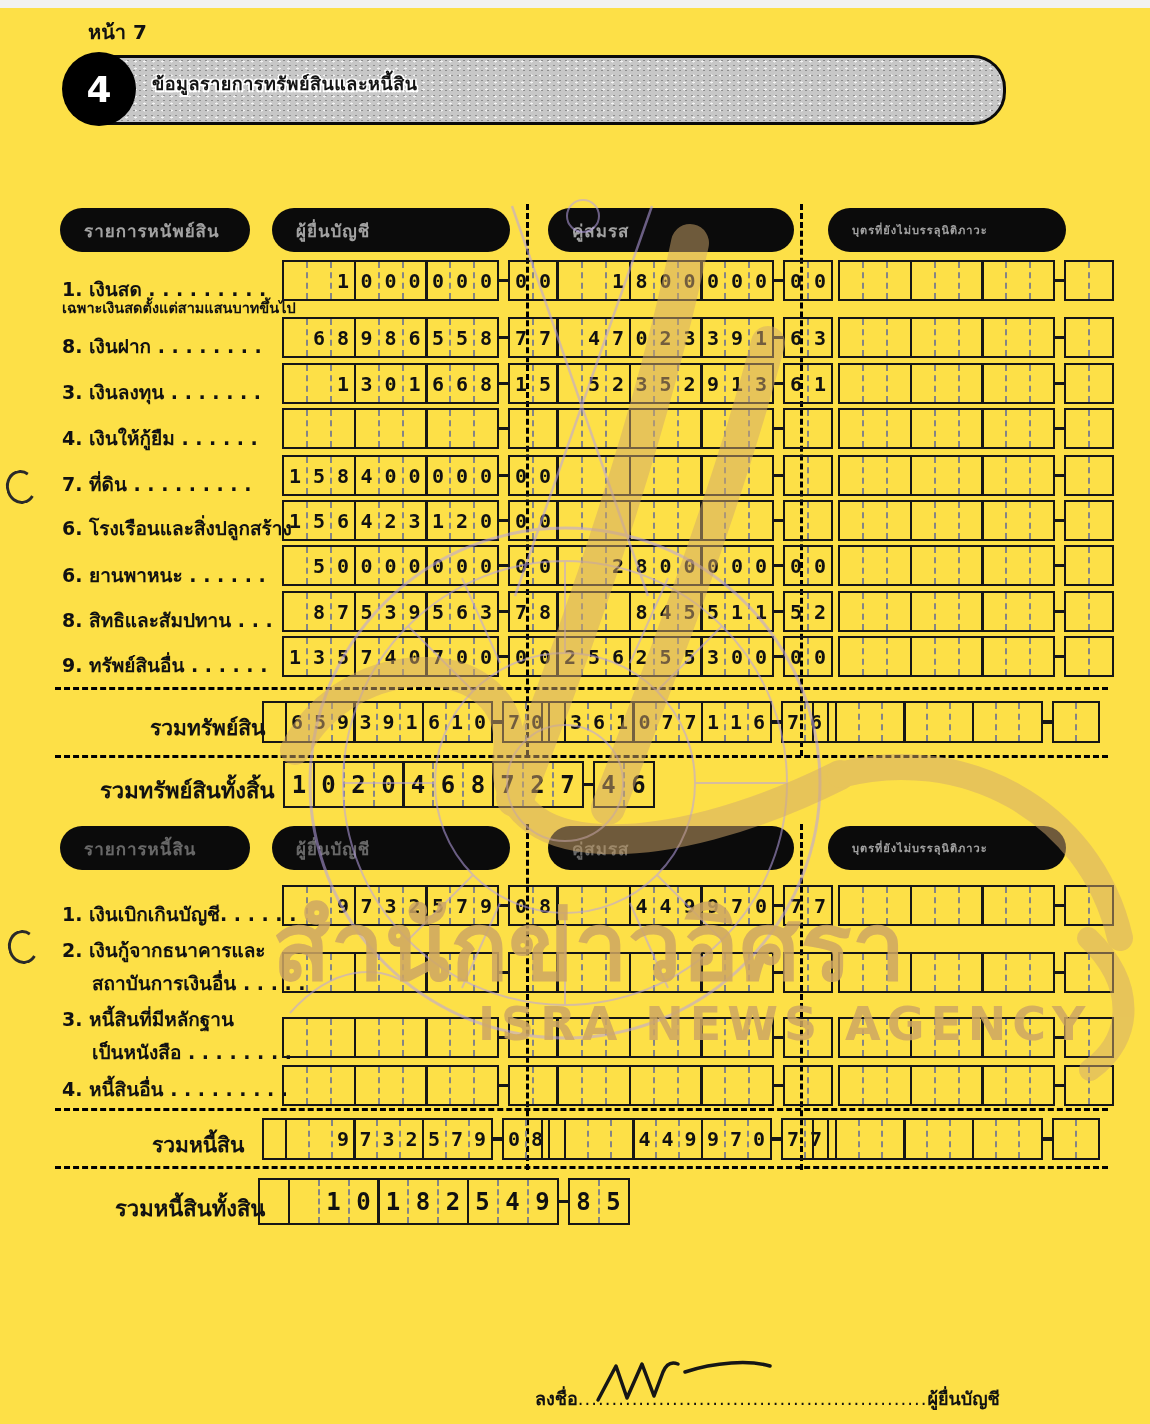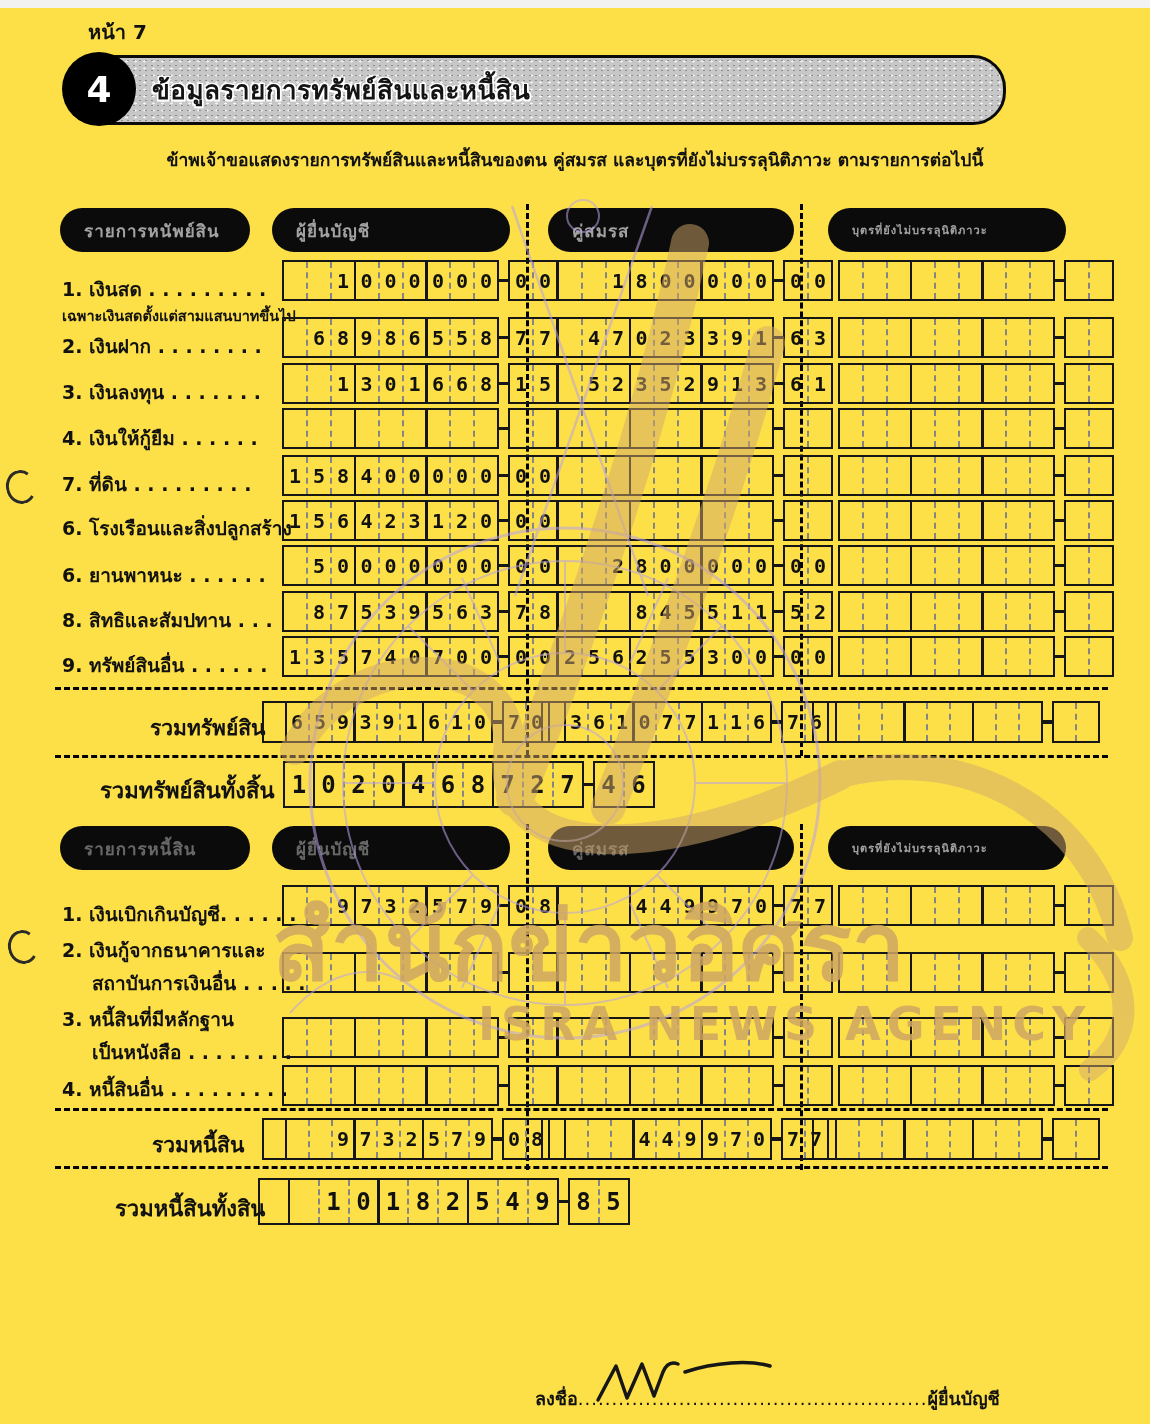--- a/index.html
+++ b/index.html
@@ -8,21 +8,21 @@
   .abs{position:absolute;}
 
   
   .banner{left:74px;top:47px;width:926px;height:64px;border:3.5px solid #0a0a0a;border-radius:33px;
           background-color:#c7c7c7;
           background-image:radial-gradient(#8d8d8d 0.9px, rgba(0,0,0,0) 1.3px),
                            radial-gradient(#f4f4f4 1.1px, rgba(0,0,0,0) 1.5px);
           background-size:6px 5px,9px 7px;}
   .banner-num{left:62px;top:44px;width:74px;height:74px;border-radius:50%;background:#000;color:#fff;
               display:flex;align-items:center;justify-content:center;font-size:36px;font-weight:700;}
-  .banner-title{left:152px;top:61px;font-size:26px;font-weight:700;color:#141414;letter-spacing:.5px;
+  .banner-title{left:152px;top:61px;font-size:18px;font-weight:700;color:#141414;letter-spacing:.5px;
                 text-shadow:1.5px 1.5px 0 #fff,-1.5px -1.5px 0 #fff,1.5px -1.5px 0 #fff,-1.5px 1.5px 0 #fff;}
 
   .pagenum{left:88px;top:8px;font-size:20px;font-weight:700;}
   .intro{left:85px;top:138px;width:980px;text-align:center;font-size:17.5px;font-weight:700;}
 
   
   .pill{height:44px;background:#0b0b0b;border-radius:22px;display:flex;align-items:center;
         padding:0 10px 0 24px;box-sizing:border-box;}
   .pill span{color:#fff;font-weight:700;font-size:17px;letter-spacing:1px;opacity:.62;filter:blur(.4px);white-space:nowrap;overflow:hidden;}
   .pill.vfaint span{opacity:.38;}
@@ -67,21 +67,20 @@
 <body>
 
 <div id="page">
 
   <div class="abs pagenum content">หน้า 7</div>
 
   <div class="abs banner content"></div>
   <div class="abs banner-num content">4</div>
   <div class="abs banner-title content">ข้อมูลรายการทรัพย์สินและหนี้สิน</div>
 
-  <div class="abs intro content">ข้าพเจ้าขอแสดงรายการทรัพย์สินและหนี้สินของตน  คู่สมรส  และบุตรที่ยังไม่บรรลุนิติภาวะ  ตามรายการต่อไปนี้</div>
 
   <div class="abs cmark content" style="left:6px;top:462px;"></div>
   <div class="abs cmark content" style="left:8px;top:922px;"></div>
 
   <div class="abs pill content" style="left:60px;top:200px;width:190px;">
       <span>รายการหนัพย์สิน</span>
     </div>
   <div class="abs pill content" style="left:272px;top:200px;width:238px;">
       <span>ผู้ยื่นบัญชี</span>
     </div>
@@ -89,21 +88,21 @@
       <span>คู่สมรส</span>
     </div>
   <div class="abs pill small content" style="left:828px;top:200px;width:238px;">
       <span>บุตรที่ยังไม่บรรลุนิติภาวะ</span>
     </div>
 
   <div class="abs vline content" style="left:526px;top:196px;height:552px;"></div>
   <div class="abs vline content" style="left:800px;top:196px;height:552px;"></div>
 
   <div class="abs row-label content" style="left:62px;top:266px;">1. เงินสด  . . . . . . . . .</div>
-  <div class="abs note content" style="left:62px;top:296px;">เฉพาะเงินสดตั้งแต่สามแสนบาทขึ้นไป</div>
+  <div class="abs note content" style="left:62px;top:288px;">เฉพาะเงินสดตั้งแต่สามแสนบาทขึ้นไป</div>
   <div class="abs amt r content" style="left:282px;top:252px;">
       <div class="grp">
         <div class="cell"></div>
         <div class="cell"></div>
         <div class="cell">1</div>
       </div>
       <div class="grp">
         <div class="cell">0</div>
         <div class="cell">0</div>
         <div class="cell">0</div>
@@ -157,21 +156,21 @@
         <div class="cell"></div>
         <div class="cell"></div>
       </div>
       <div class="dashjoin"></div>
       <div class="grp dec">
         <div class="cell"></div>
         <div class="cell"></div>
       </div>
     </div>
 
-  <div class="abs row-label content" style="left:62px;top:323px;">2. เงินฝาก  . . . . . . . .</div>
+  <div class="abs row-label content" style="left:62px;top:323px;">8. เงินฝาก  . . . . . . . .</div>
   <div class="abs amt r content" style="left:282px;top:309px;">
       <div class="grp">
         <div class="cell"></div>
         <div class="cell">6</div>
         <div class="cell">8</div>
       </div>
       <div class="grp">
         <div class="cell">9</div>
         <div class="cell">8</div>
         <div class="cell">6</div>

